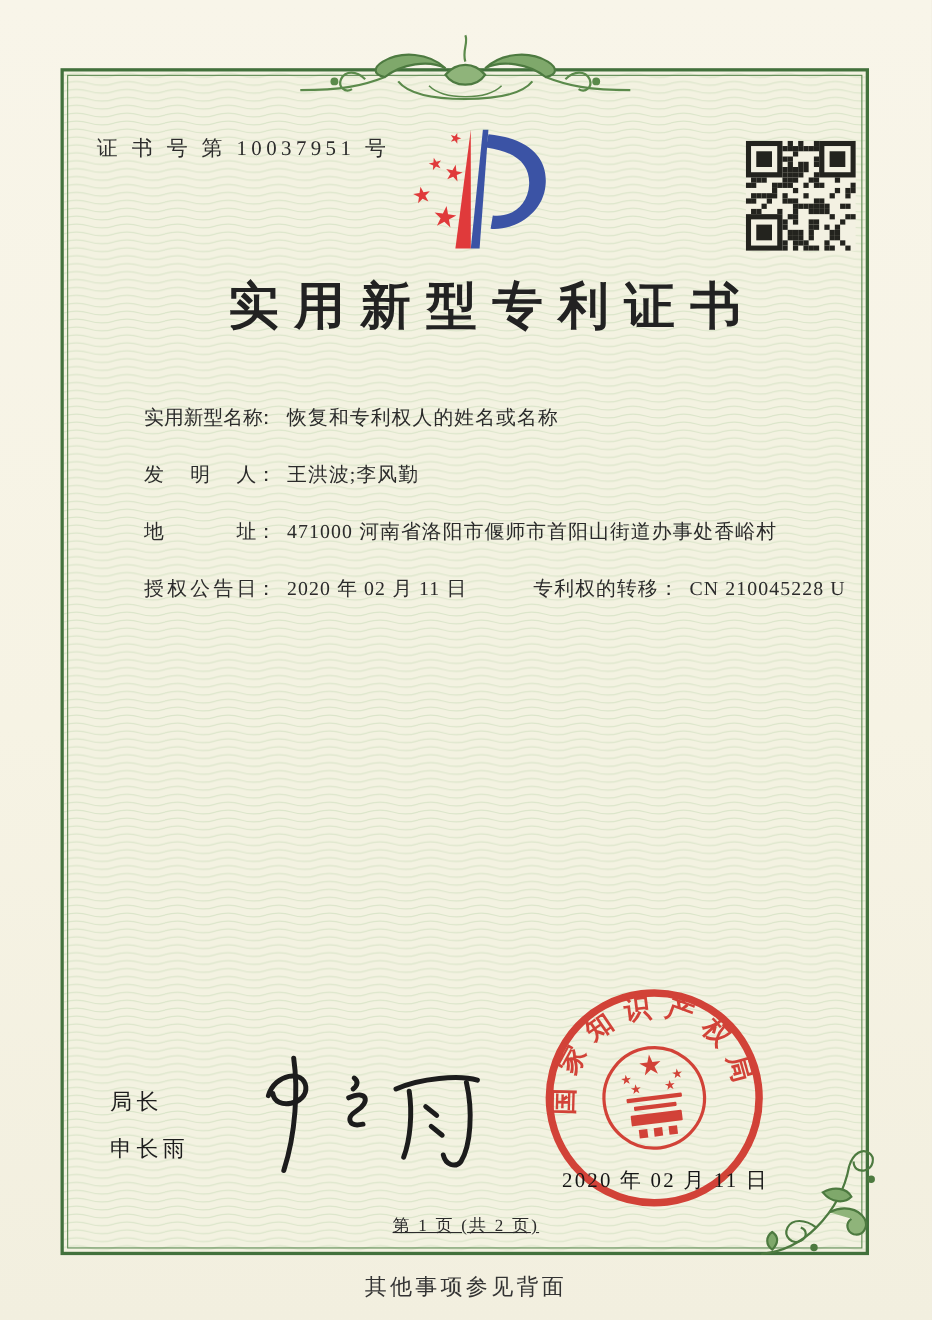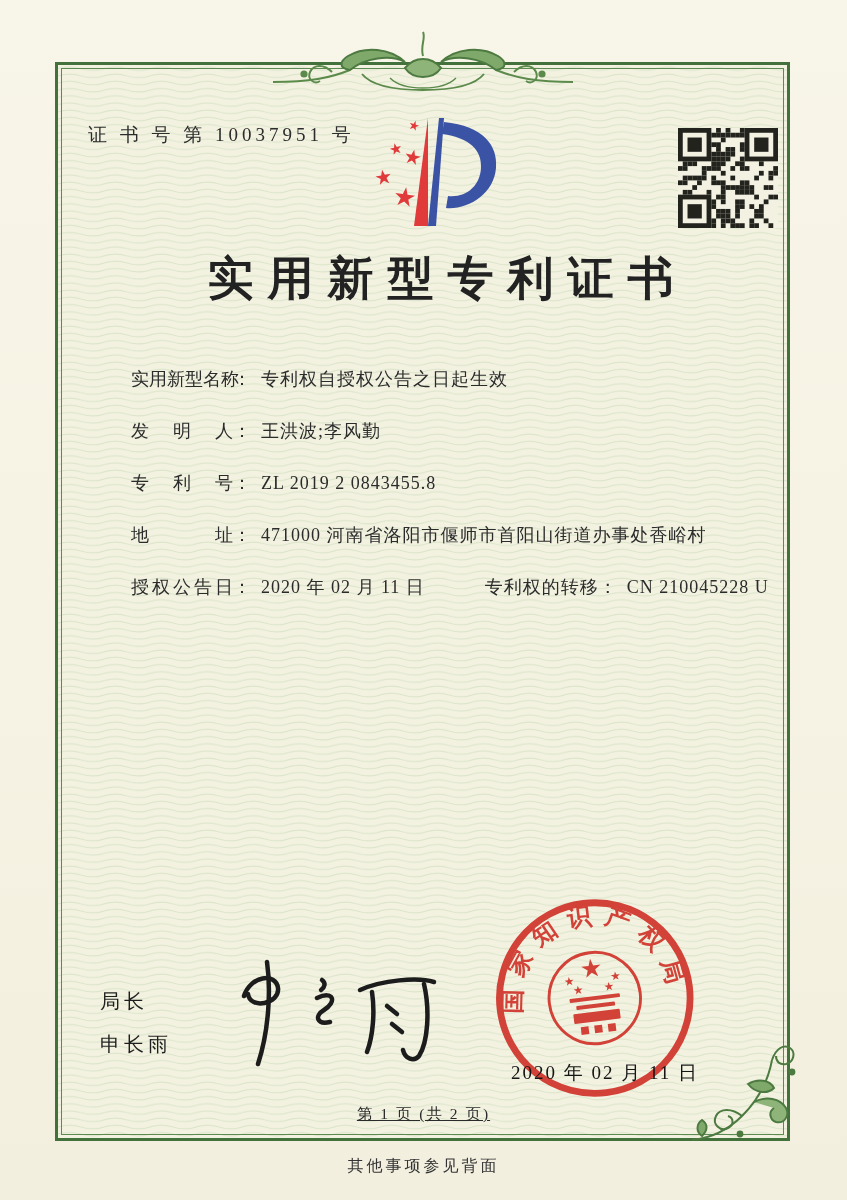--- a/index.html
+++ b/index.html
@@ -65,21 +65,21 @@
     position:absolute;left:505px;top:1060px;width:200px;text-align:center;
     font-size:19px;letter-spacing:2px;color:#151515;z-index:3;
   }
 
   .page-info{
     position:absolute;left:0;top:1104px;width:847px;text-align:center;
     font-size:15.5px;letter-spacing:2px;color:#2b2b2b;text-decoration:underline;
   }
   .back-note{
     position:absolute;left:0;top:1156px;width:847px;text-align:center;
-    font-size:16px;letter-spacing:3px;color:#333;
+    font-size:20px;letter-spacing:3px;color:#333;
   }
   .ornament-top{position:absolute;left:270px;top:28px;z-index:2;}
   .ornament-corner{position:absolute;left:688px;top:1038px;z-index:2;}
 </style>
 </head>
 <body>
 
 <div class="page">
 
   <svg class="waves" width="729" height="1073">
@@ -280,27 +280,24 @@
         <rect x="16" y="2" width="3" height="3" fill="#23231e"></rect>
         <rect x="0" y="14" width="7" height="7" fill="#23231e"></rect>
         <rect x="1" y="15" width="5" height="5" fill="#f3f1e2"></rect>
         <rect x="2" y="16" width="3" height="3" fill="#23231e"></rect>
       </svg>
 
     <div class="title">实用新型专利证书</div>
 
     <div class="fields">
       <div class="frow">
-        <span class="flabel">实用新型名称</span><span class="fcolon">：</span><span class="fvalue">专利权自授权公告之日起生效</span>
+        <span class="flabel">实用新型名称</span><span class="fcolon">：</span><span class="fvalue">恢复和专利权人的姓名或名称</span>
       </div>
       <div class="frow">
         <span class="flabel">发明人</span><span class="fcolon">：</span><span class="fvalue">王洪波;李风勤</span>
-      </div>
-      <div class="frow">
-        <span class="flabel">专利号</span><span class="fcolon">：</span><span class="fvalue">ZL 2019 2 0843455.8</span>
       </div>
       <div class="frow">
         <span class="flabel">地址</span><span class="fcolon">：</span><span class="fvalue">471000 河南省洛阳市偃师市首阳山街道办事处香峪村</span>
       </div>
       <div class="frow">
         <span class="flabel">授权公告日</span><span class="fcolon">：</span><span class="fvalue">2020 年 02 月 11 日</span><span class="grant-right"><span class="glabel">专利权的转移</span><span class="fcolon">：</span><span class="fvalue">CN 210045228 U</span></span>
       </div>
     </div>
 
 

